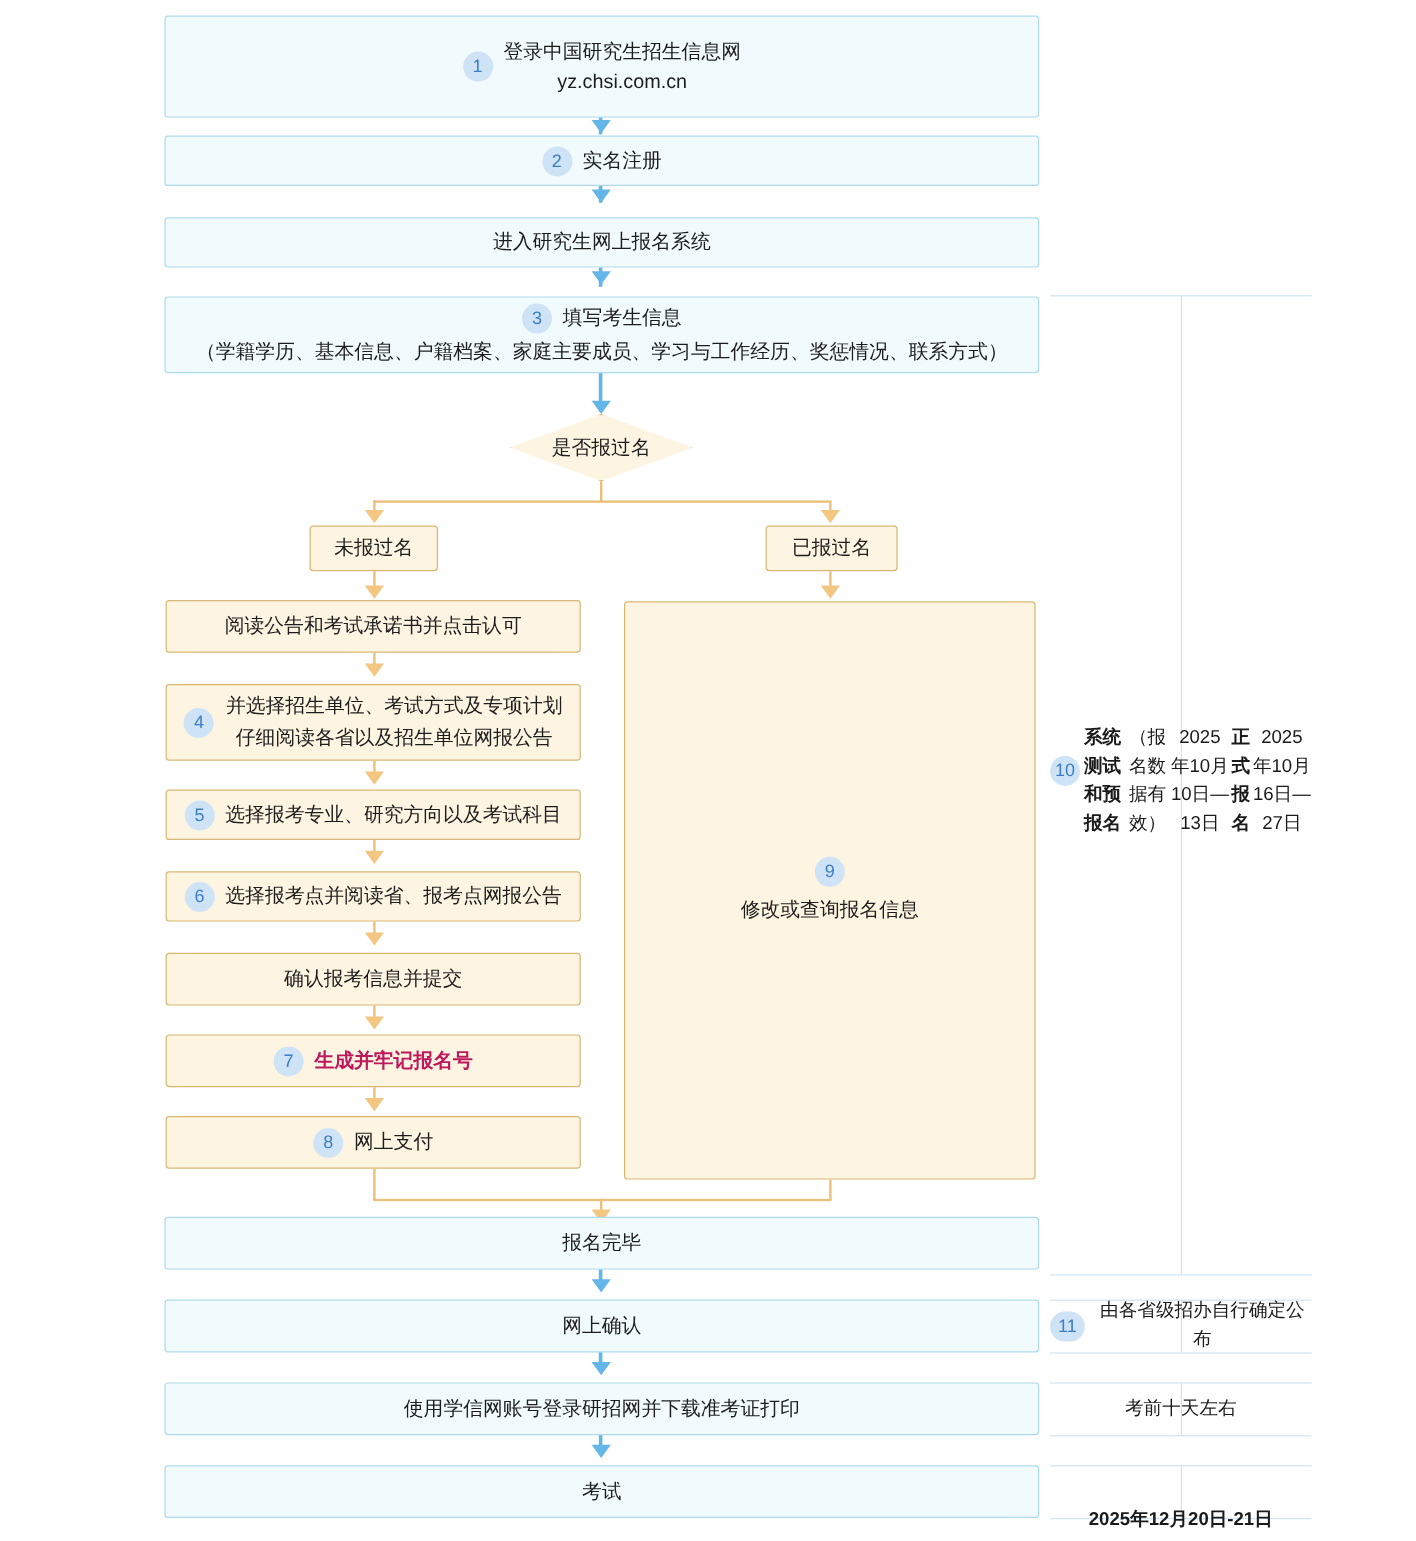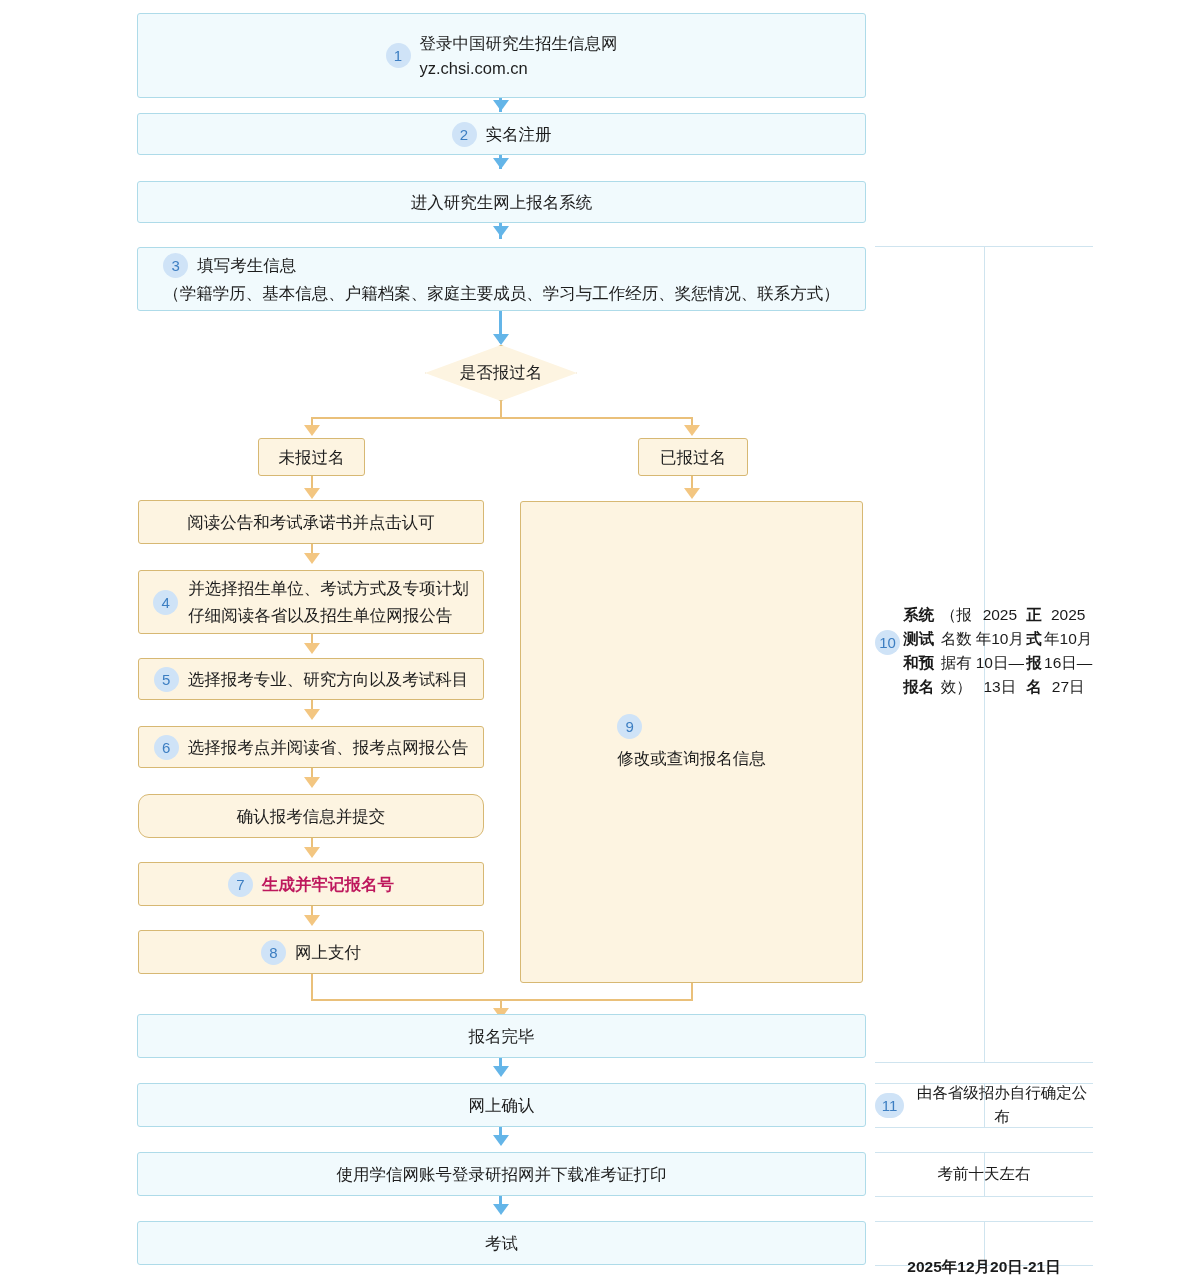--- a/index.html
+++ b/index.html
@@ -28,21 +28,21 @@
   }
   .node .inner{
     display:flex;
     align-items:center;
     justify-content:center;
     gap:9px;
   }
   .node .txtcol{
     display:flex;
     flex-direction:column;
-    align-items:flex-start;
+    align-items:center;
     justify-content:center;
   }
 
   .blue{
     background:#f1fafd;
     border:1px solid #aedbe9;
     color:#1d1d1d;
     font-size:16.5px;
   }
   .cream{
@@ -211,21 +211,21 @@
 
   <div class="node cream" style="left:138px;top:726px;width:346px;height:42px;">
     <div class="inner">
       <span class="badge">6</span>
       <span>选择报考点并阅读省、报考点网报公告</span>
     </div>
   </div>
   <div class="vline cream-l" style="left:311px;top:768px;height:14px;"></div>
   <div class="arrow cream-a" style="left:304px;top:777px;"></div>
 
-  <div class="node cream" style="left:138px;top:794px;width:346px;height:44px;border-radius:11px;">
+  <div class="node cream" style="left:138px;top:794px;width:346px;height:44px;">
     <span>确认报考信息并提交</span>
   </div>
   <div class="vline cream-l" style="left:311px;top:838px;height:14px;"></div>
   <div class="arrow cream-a" style="left:304px;top:847px;"></div>
 
   <div class="node cream" style="left:138px;top:862px;width:346px;height:44px;">
     <div class="inner">
       <span class="badge">7</span>
       <span class="red">生成并牢记报名号</span>
     </div>

